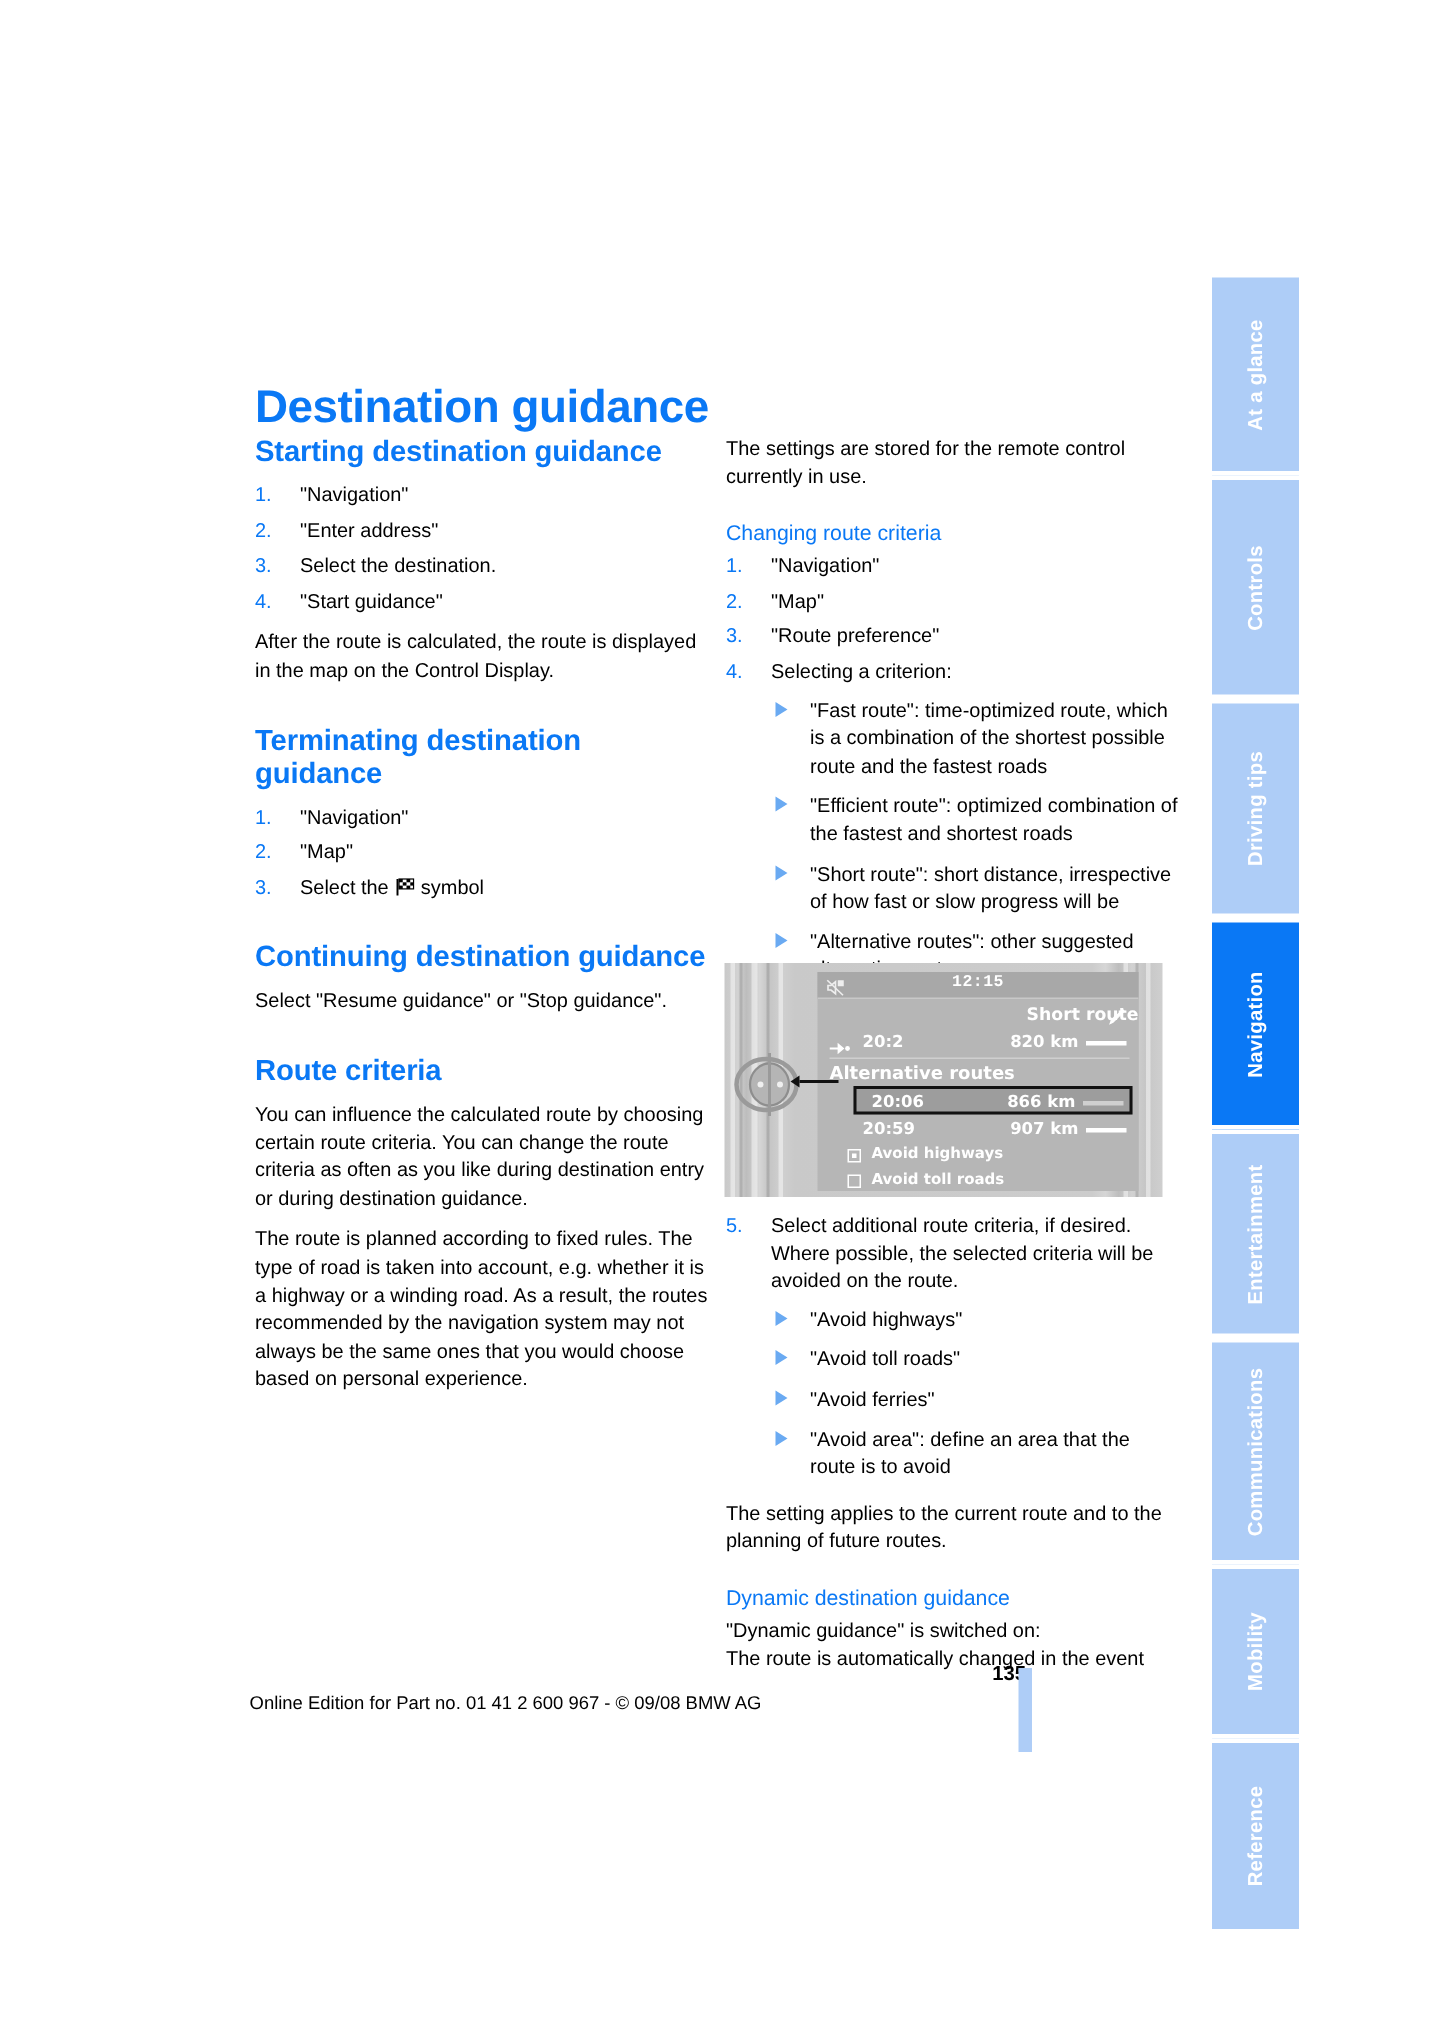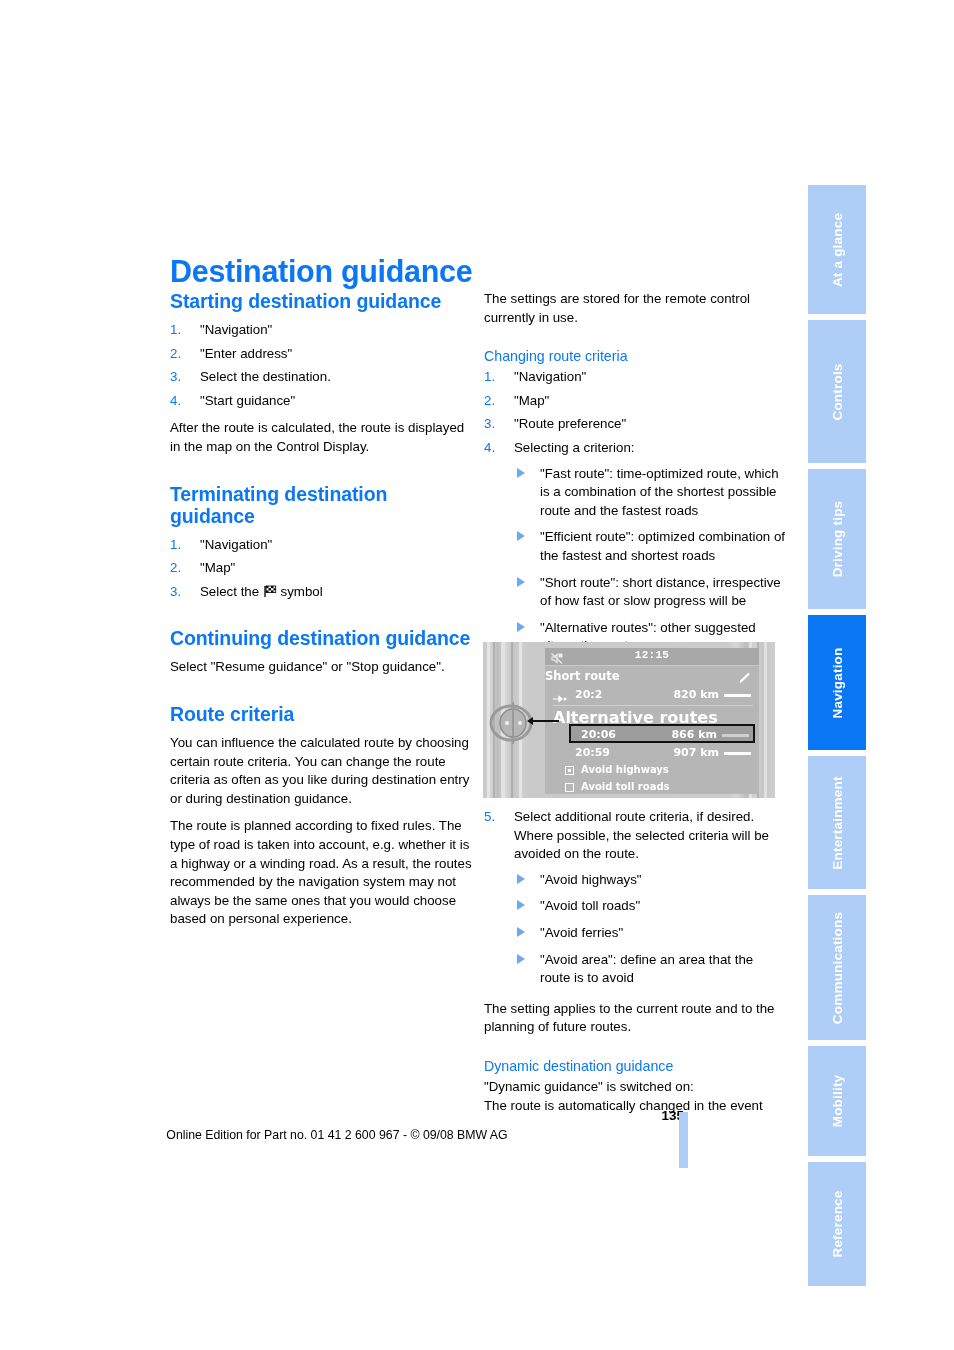--- a/index.html
+++ b/index.html
@@ -201,21 +201,21 @@
     font-family: Liberation Mono, monospace;
   }
   .ns-mute {
     position: absolute;
     left: 5px; top: 2px;
     width: 14px; height: 13px;
   }
   .ns-title {
     position: absolute;
     left: 0; right: 0; top: 21px;
-    text-align: left;
+    text-align: right;
     font-size: 11.5px;
     color: #ffffff;
     font-weight: bold;
   }
   .ns-pencil {
     position: absolute;
     right: 8px; top: 22px;
     width: 14px; height: 14px;
   }
   .ns-row {
@@ -243,21 +243,21 @@
   }
   .ns-divider {
     position: absolute;
     left: 8px; right: 6px;
     height: 1px;
     background: #cfcfcf;
   }
   .ns-sub {
     position: absolute;
     left: 8px;
-    font-size: 16px;
+    font-size: 12px;
     color: #ffffff;
     font-weight: bold;
     text-align: center;
   }
   .ns-sel {
     position: absolute;
     left: 24px;
     right: 4px;
     height: 19px;
     border: 2px solid #111111;

